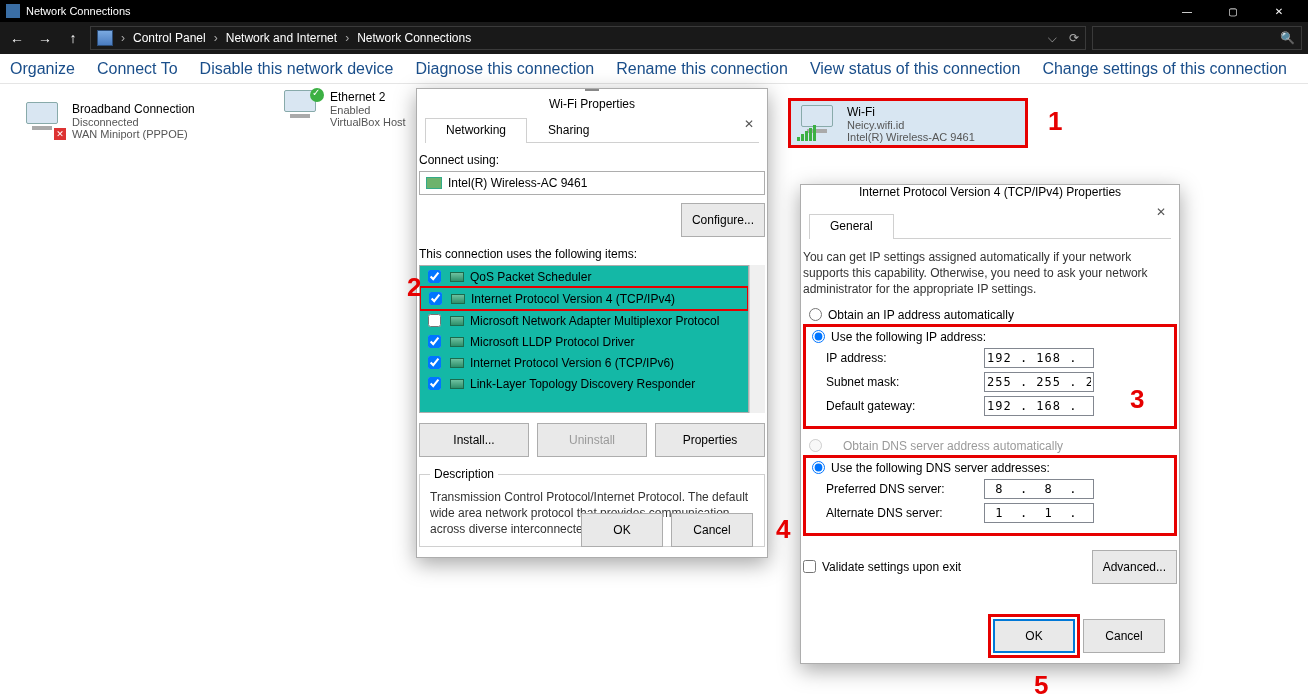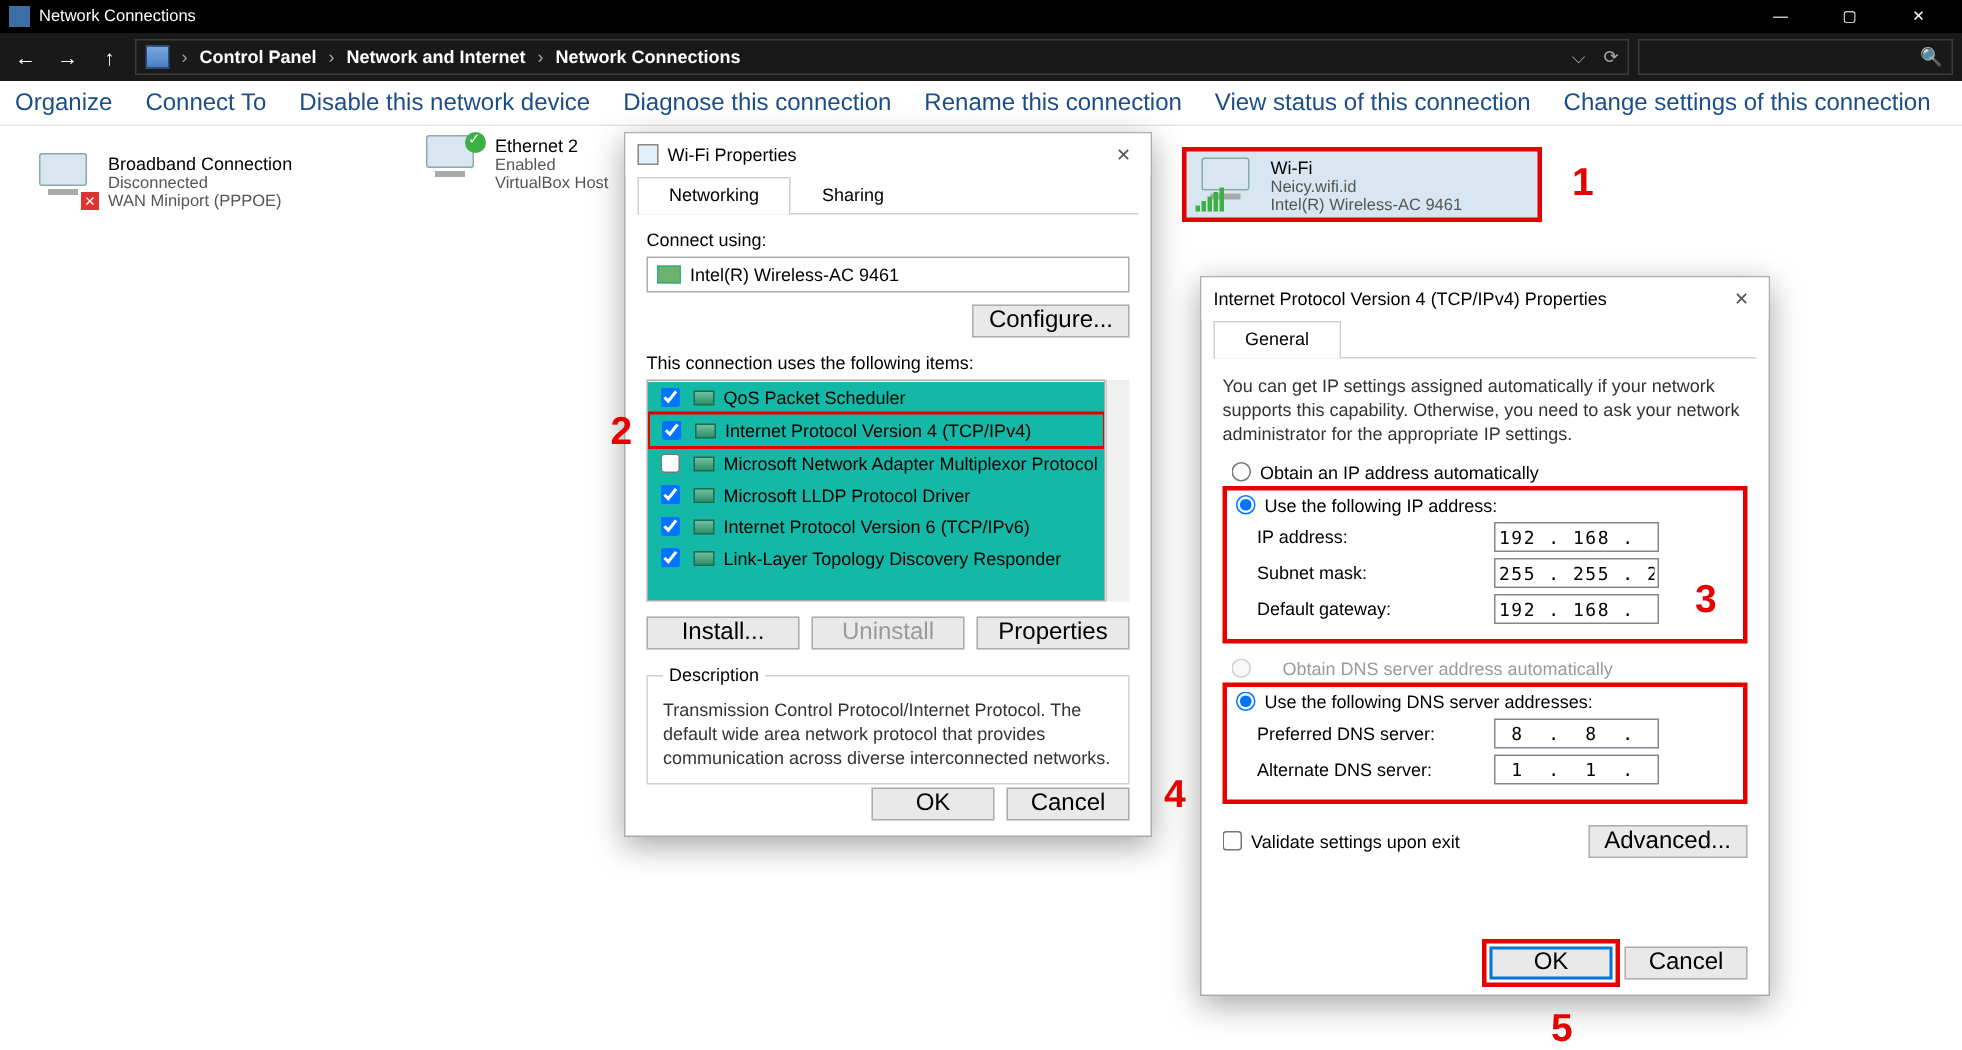--- a/index.html
+++ b/index.html
@@ -7,21 +7,21 @@
   
   .title-bar { height:22px; background:#000; color:#fff; display:flex; align-items:center; padding:0 6px; }
   .title-bar .title-icon { width:14px; height:14px; background:#3a6ea5; margin-right:6px; display:flex; align-items:center; justify-content:center; }
   .title-bar .caption { flex:1; font-size:11px; }
   .title-bar .win-btns { display:flex; }
   .win-btn { width:46px; height:22px; display:flex; align-items:center; justify-content:center; color:#fff; font-size:10px; }
   
   .nav-bar { height:32px; background:#191919; display:flex; align-items:center; padding:0 6px; gap:6px; color:#fff; }
   .nav-btn { width:22px; height:22px; display:flex; align-items:center; justify-content:center; font-size:14px; color:#fff; }
   .addr { flex:1; height:24px; background:#191919; border:1px solid #3a3a3a; display:flex; align-items:center; padding:0 6px; color:#fff; gap:6px; }
-  .addr .crumb { cursor:default;font-weight:bold; }
+  .addr .crumb { cursor:default; }
   .addr .sep { color:#aaa; padding:0 2px; }
   .addr .mini-icon { width:16px; height:16px; background:linear-gradient(#7aa9e0,#4a7cc0); border:1px solid #2c4d78; }
   .search-box { width:210px; height:24px; background:#191919; border:1px solid #3a3a3a; display:flex; align-items:center; justify-content:flex-end; padding:0 6px; color:#888; }
   
   .cmd-bar { height:30px; background:#fff; border-bottom:1px solid #e5e5e5; display:flex; align-items:center; padding:0 10px; gap:22px; color:#1a4e8a; font-size:16px; }
   .cmd-bar .cmd { white-space:nowrap; }
   .cmd-bar .spacer { flex:1; }
   .cmd-bar .icon { width:16px; height:16px; border:1px solid #1a4e8a; }
   .cmd-bar .help { width:18px; height:18px; border-radius:50%; background:#1a7ad6; color:#fff; display:flex; align-items:center; justify-content:center; font-weight:bold; }
   
@@ -34,28 +34,28 @@
   .conn-icon .badge-ok::after { content:"✓"; color:#fff; font-size:10px; position:absolute; left:2px; top:-1px; }
   .conn-icon .badge-x { position:absolute; width:12px; height:12px; background:#d33; right:-2px; bottom:-2px; color:#fff; font-size:9px; line-height:12px; text-align:center; }
   .conn-icon .badge-x::after { content:"✕"; }
   .signal { display:flex; gap:1px; align-items:flex-end; position:absolute; left:0; bottom:0; }
   .signal span { width:3px; background:#3cb043; }
   .conn-text .line1 { color:#000; }
   .conn-text .line2, .conn-text .line3 { color:#555; font-size:11px; }
   .wifi-item { background:#d8e6f2; padding:4px 6px; width:240px; height:50px; border:3px solid #e60000; }
   
   .dialog { position:absolute; background:#fff; border:1px solid #adadad; box-shadow:0 6px 20px rgba(0,0,0,.35); }
-  .dlg-title { height:28px; display:flex; align-items:center; padding:0 8px; font-size:12px; gap:6px; background:#fff; }
+  .dlg-title { height:28px; display:flex; align-items:center; padding:0 8px; font-size:12px; gap:6px; background:#fff;flex-direction:column; }
   .dlg-title .x { margin-left:auto; width:20px; height:20px; display:flex; align-items:center; justify-content:center; color:#555; font-size:12px; }
   .tabs { display:flex; border-bottom:1px solid #d0d0d0; margin:0 8px; }
   .tab { padding:4px 20px 6px; font-size:12px; border:1px solid transparent; border-bottom:none; position:relative; top:1px; }
   .tab.active { background:#fff; border-color:#d0d0d0; }
-  .dlg-body { padding:10px 14px; font-size:12px; }
+  .dlg-body { padding:10px 2px; font-size:12px; }
   .field-row { display:flex; align-items:center; gap:8px; margin:4px 0; }
-  .winbtn { min-width:82px; height:22px; border:1px solid #adadad; background:#e9e9e9; font-size:16px; display:inline-flex; align-items:center; justify-content:center; padding:0 10px; }
+  .winbtn { min-width:82px; height:34px; border:1px solid #adadad; background:#e9e9e9; font-size:12px; display:inline-flex; align-items:center; justify-content:center; padding:0 10px; }
   .winbtn.disabled { color:#9a9a9a; }
   .winbtn.primary { border:2px solid #0078d7; }
   .radio,.check { display:flex; align-items:center; gap:6px; }
   .radio input[type=radio],.check input[type=checkbox]{ margin:0; }
   .listbox { border:1px solid #adadad; height:148px; overflow:auto; background:#14b8a6; }
   .listrow { display:flex; align-items:center; gap:6px; padding:1px 4px; font-size:12px; white-space:nowrap; }
   .listrow .ico { width:14px; height:10px; background:linear-gradient(#6ec1a0,#2e8f6a); border:1px solid #1d6a4c; }
   .listrow.sel { border:2px solid #e60000; margin:-1px; }
   .ip-input { width:110px; height:20px; border:1px solid #828790; font-family:monospace; font-size:12px; letter-spacing:1px; text-align:center; padding:0 2px; }
   .ann-num { position:absolute; color:#e60000; font-weight:bold; font-size:26px; }

